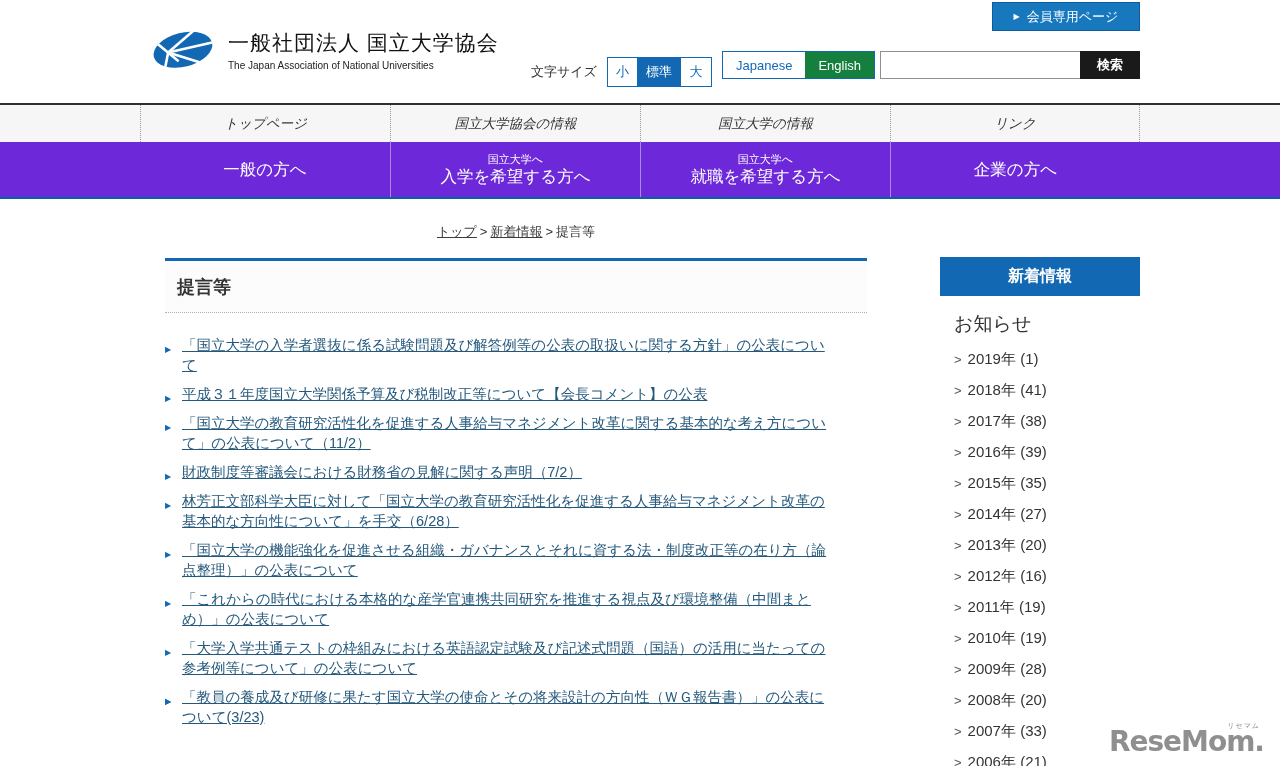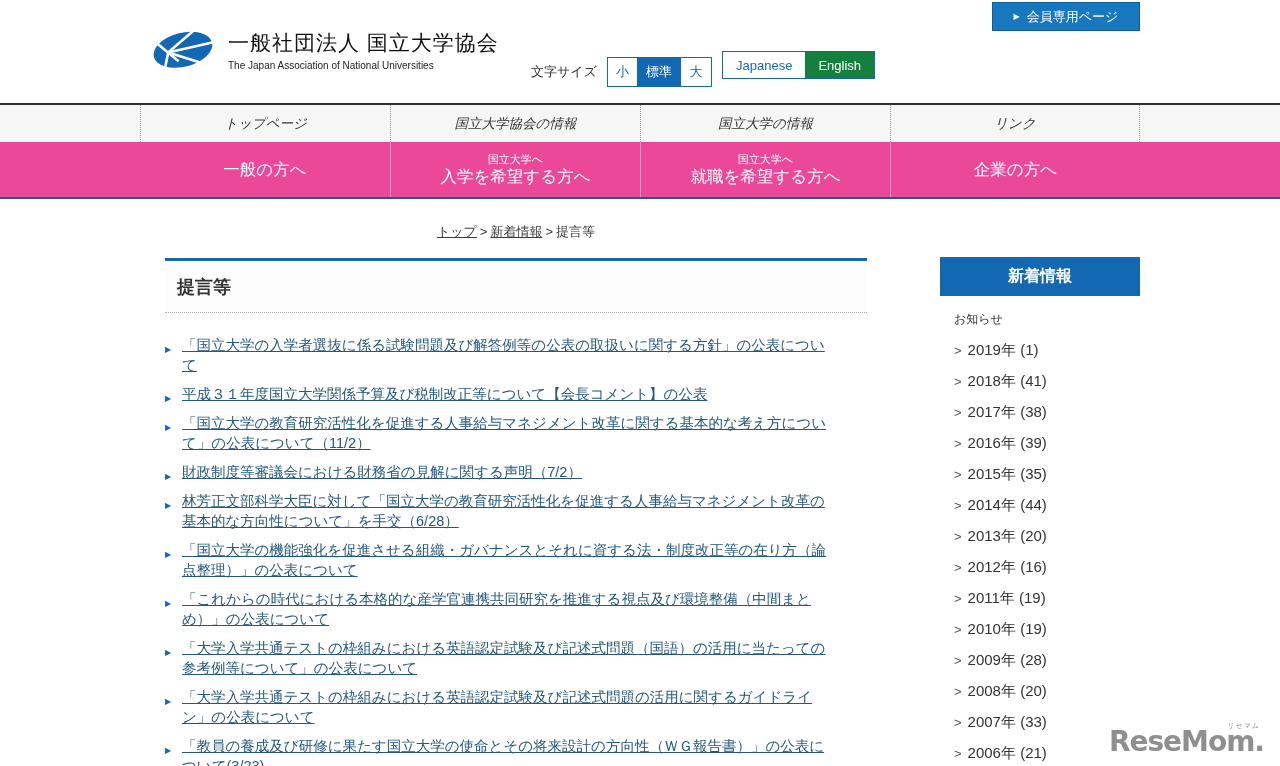--- a/index.html
+++ b/index.html
@@ -41,21 +41,21 @@
     font-size:13px; font-weight:bold; cursor:pointer; }
 
   
   .gnav { background:#f6f6f6; border-top:2px solid #2f2f2f; height:39px;font-style:italic; }
   .gnav ul { list-style:none; display:flex; height:37px; }
   .gnav li { width:250px; height:100%; display:flex; align-items:center; justify-content:center;
     font-size:13.5px; color:#333; border-left:1px dotted #9a9a9a; cursor:pointer; }
   .gnav li:last-child { border-right:1px dotted #9a9a9a; }
 
   
-  .bnav { background:#ec4899; height:57px; border-bottom:2px solid #0d5fa4; }
+  .bnav { background:#6d28d9; height:57px; border-bottom:2px solid #0d5fa4; }
   .bnav .cells { display:flex; height:55px; }
   .bnav .cell { width:250px; display:flex; flex-direction:column; align-items:center;
     justify-content:center; color:#fff; cursor:pointer; border-left:1px solid rgba(255,255,255,.45); }
   .bnav .cell:first-child { border-left:none; }
   .bnav .cell .top { font-size:11px; line-height:13px; }
   .bnav .cell .main { font-size:16.5px; line-height:21px; }
 
   
   .main { display:flex; align-items:flex-start; }
   .content { width:702px; margin-left:25px; }
@@ -70,21 +70,21 @@
 
   .articles { list-style:none; margin-top:22px; }
   .articles li { position:relative; padding-left:17px; margin-bottom:9px;
     font-size:14.5px; line-height:20px; max-width:664px; }
   .articles .tri { position:absolute; left:0; top:5px; font-size:8px; color:#1268b3; }
   .articles a { color:#25597c; text-decoration:underline; cursor:pointer; }
 
   
   .side-head { margin-top:0; height:39px; background:#1268b3; color:#fff; font-size:16px;
     font-weight:bold; display:flex; align-items:center; justify-content:center; cursor:pointer; }
-  .side-section { margin:15px 0 0 14px; font-size:12px; color:#333; }
+  .side-section { margin:15px 0 0 14px; font-size:19px; color:#333; }
   .side-years { list-style:none; margin:13px 0 0 14px; }
   .side-years li { margin-bottom:12px; font-size:15px; color:#333; cursor:pointer; }
   .side-years .gt { color:#555; font-size:13px; margin-right:6px; }
 
   .sidebar-wrap { padding-top:58px; } 
 
   
   .watermark { position:fixed; right:16px; bottom:8px; color:#8f8f8f; }
   .watermark .wm-text { font-size:28px; font-weight:bold; letter-spacing:-1px;
     font-family:"DejaVu Sans",sans-serif; }
@@ -126,20 +126,24 @@
           <span class="fs-btn active">標準</span>
           <span class="fs-btn">大</span>
         </span>
     </div>
 
     <div class="lang">
       <span class="lang-btn lang-ja">Japanese</span>
       <span class="lang-btn lang-en">English</span>
     </div>
 
+    <div class="search">
+      <input type="text" placeholder="" style="">
+      <button class="search-btn">検索</button>
+    </div>
   </div>
 </header>
 
 <nav class="gnav">
   <div class="wrap">
       <ul id="global-nav">
         <li>トップページ</li>
         <li>国立大学協会の情報</li>
         <li>国立大学の情報</li>
         <li>リンク</li>
@@ -174,35 +178,35 @@
     <h1 class="page-title">提言等</h1>
     <ul class="articles" id="articles">
         <li><span class="tri">▶</span><a>「国立大学の入学者選抜に係る試験問題及び解答例等の公表の取扱いに関する方針」の公表について</a></li>
         <li><span class="tri">▶</span><a>平成３１年度国立大学関係予算及び税制改正等について【会長コメント】の公表</a></li>
         <li><span class="tri">▶</span><a>「国立大学の教育研究活性化を促進する人事給与マネジメント改革に関する基本的な考え方について」の公表について（11/2）</a></li>
         <li><span class="tri">▶</span><a>財政制度等審議会における財務省の見解に関する声明（7/2）</a></li>
         <li><span class="tri">▶</span><a>林芳正文部科学大臣に対して「国立大学の教育研究活性化を促進する人事給与マネジメント改革の基本的な方向性について」を手交（6/28）</a></li>
         <li><span class="tri">▶</span><a>「国立大学の機能強化を促進させる組織・ガバナンスとそれに資する法・制度改正等の在り方（論点整理）」の公表について</a></li>
         <li><span class="tri">▶</span><a>「これからの時代における本格的な産学官連携共同研究を推進する視点及び環境整備（中間まとめ）」の公表について</a></li>
         <li><span class="tri">▶</span><a>「大学入学共通テストの枠組みにおける英語認定試験及び記述式問題（国語）の活用に当たっての参考例等について」の公表について</a></li>
-        <li><span class="tri">▶</span><a>「大学入学共通テストの枠組みにおける英語認定試験及び記述式問題の活用に関するガイドライン」の公表について</a></li>
+        <li><span class="tri">▶</span></li>
         <li><span class="tri">▶</span><a>「教員の養成及び研修に果たす国立大学の使命とその将来設計の方向性（ＷＧ報告書）」の公表について(3/23)</a></li>
       </ul>
   </div>
 
   <div class="sidebar sidebar-wrap">
     <div class="side-head">新着情報</div>
     <div class="side-section">お知らせ</div>
     <ul class="side-years" id="side-years">
         <li><span class="gt">&gt;</span><span>2019年 (1)</span></li>
         <li><span class="gt">&gt;</span><span>2018年 (41)</span></li>
         <li><span class="gt">&gt;</span><span>2017年 (38)</span></li>
         <li><span class="gt">&gt;</span><span>2016年 (39)</span></li>
         <li><span class="gt">&gt;</span><span>2015年 (35)</span></li>
-        <li><span class="gt">&gt;</span><span>2014年 (44)</span></li>
+        <li><span class="gt">&gt;</span><span>2014年 (27)</span></li>
         <li><span class="gt">&gt;</span><span>2013年 (20)</span></li>
         <li><span class="gt">&gt;</span><span>2012年 (16)</span></li>
         <li><span class="gt">&gt;</span><span>2011年 (19)</span></li>
         <li><span class="gt">&gt;</span><span>2010年 (19)</span></li>
         <li><span class="gt">&gt;</span><span>2009年 (28)</span></li>
         <li><span class="gt">&gt;</span><span>2008年 (20)</span></li>
         <li><span class="gt">&gt;</span><span>2007年 (33)</span></li>
         <li><span class="gt">&gt;</span><span>2006年 (21)</span></li>
       </ul>
   </div>

